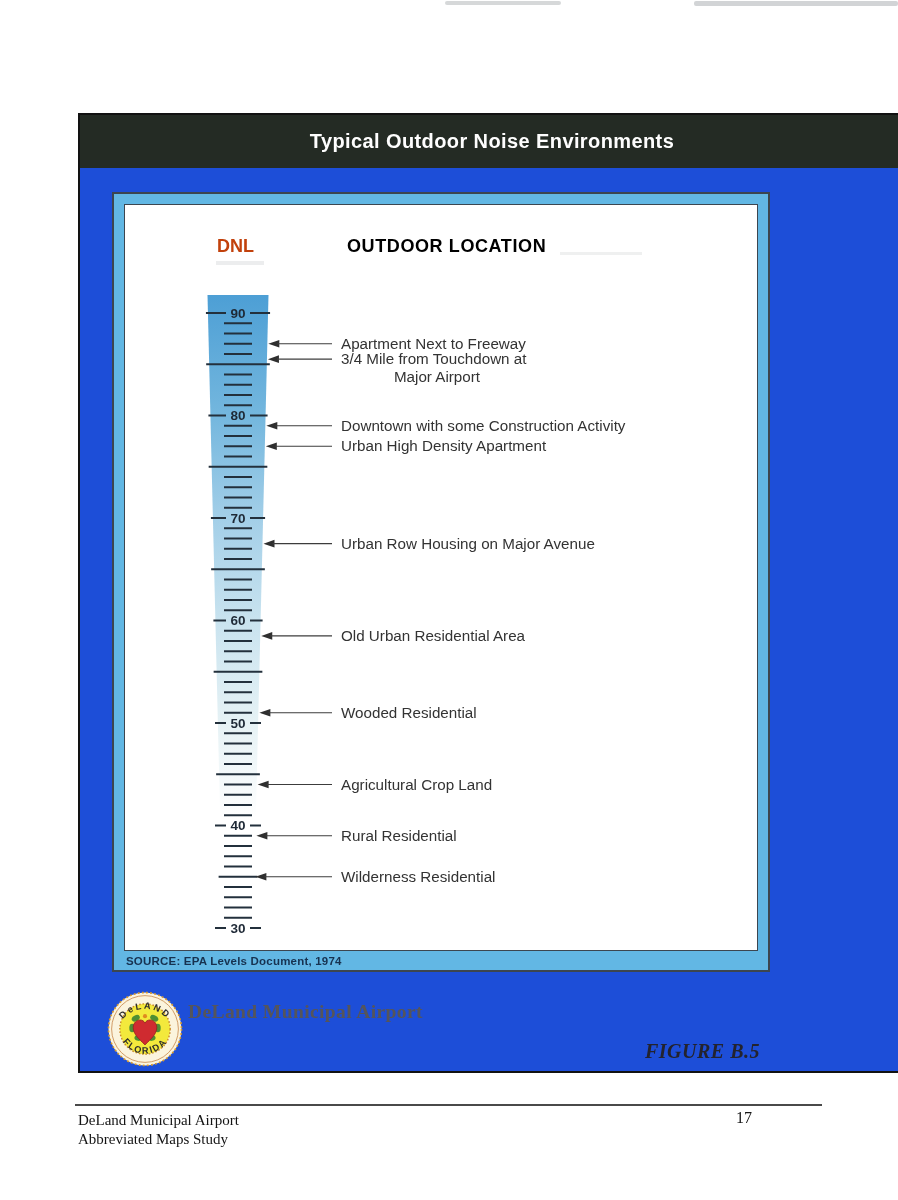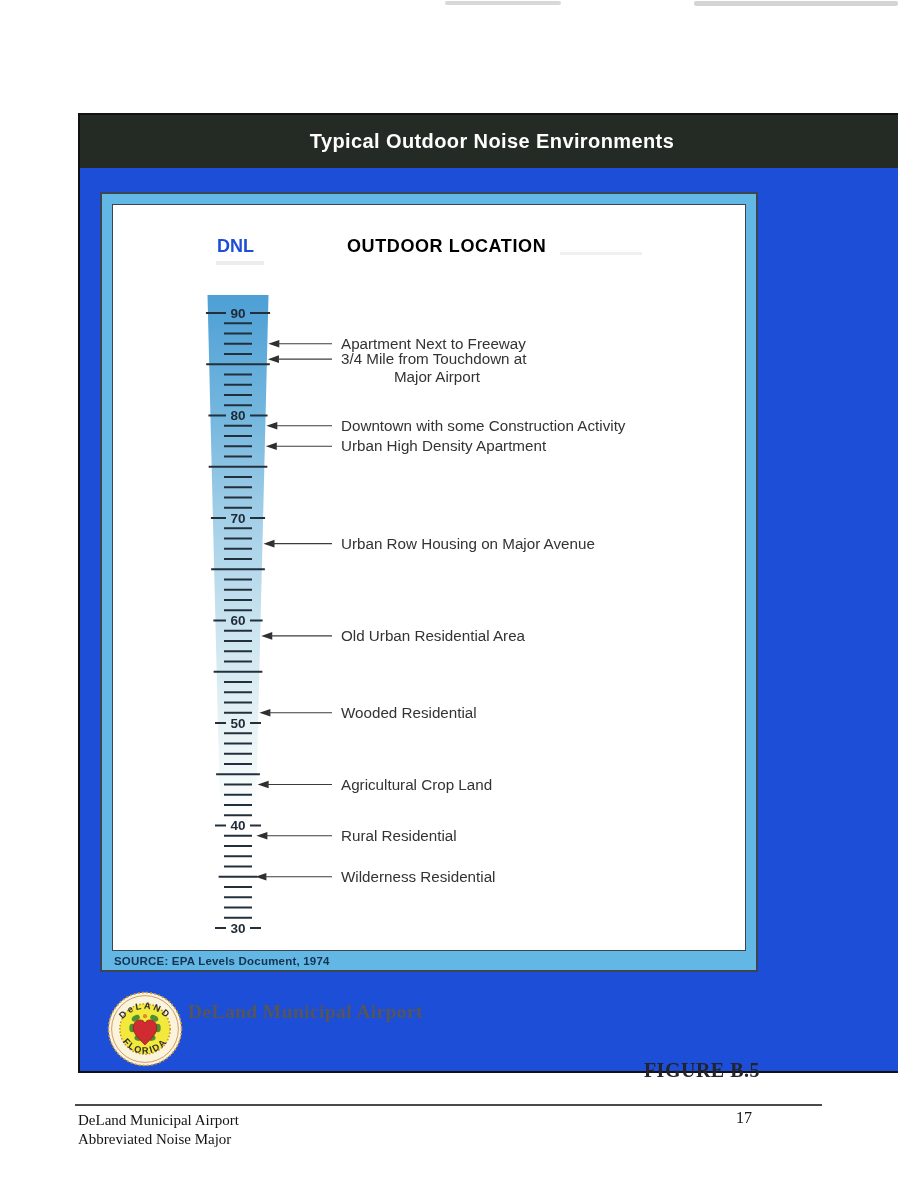--- a/index.html
+++ b/index.html
@@ -8,39 +8,39 @@
   .abs{position:absolute;}
   
   .smudge{position:absolute;background:#b4b8ba;border-radius:2px;}
   
   #figure-frame{position:absolute;left:78px;top:113px;width:828px;height:960px;
                 border:2px solid #121212;box-sizing:border-box;background:#1d4ed8;}
   #title-bar{position:absolute;left:0;top:0;right:0;height:53px;
              background:var(--header-bg,#242b24);display:flex;align-items:center;justify-content:center;}
   #title-bar .t{color:#fefefe;font-weight:bold;font-size:20px;letter-spacing:.4px;}
   
-  #blue-frame{position:absolute;left:20px;top:77px;width:658px;height:780px;
+  #blue-frame{position:absolute;left:32px;top:77px;width:658px;height:780px;
               background:var(--frame-blue,#62b7e4);border:2px solid var(--frame-border,#3c4650);
               box-sizing:border-box;}
   #inner-white{position:absolute;left:10px;top:10px;width:634px;height:747px;
                background:#fff;border:1px solid var(--frame-border,#3c4650);box-sizing:border-box;}
   #source-note{position:absolute;left:12px;bottom:3px;font-size:11.5px;font-weight:bold;
                color:#173250;letter-spacing:.2px;white-space:nowrap;}
   
-  #dnl-header{position:absolute;left:217px;top:236px;font-size:18px;font-weight:bold;color:#1d4ed8;}
+  #dnl-header{position:absolute;left:217px;top:236px;font-size:18px;font-weight:bold;color:#c2410c;}
   #loc-header{position:absolute;left:347px;top:236px;font-size:18px;font-weight:bold;color:#000000;letter-spacing:.6px;}
   .hsmudge{position:absolute;background:#c9cccd;}
   
   #scale-svg{position:absolute;left:0;top:0;pointer-events:none;}
   
   #brand-text{position:absolute;left:188px;top:1000px;font-family:"Liberation Serif",serif;
               font-weight:bold;font-size:19.5px;line-height:23px;color:#55555a;letter-spacing:.4px;}
   #figure-label{position:absolute;left:560px;top:1040px;width:200px;text-align:right;
-                font-family:"Liberation Serif",serif;font-weight:bold;
-                font-size:20px;color:#23232e;letter-spacing:.5px;margin-top:19px;}
+                font-family:"Liberation Serif",serif;font-style:italic;font-weight:bold;
+                font-size:20px;color:#23232e;letter-spacing:.5px;}
   
   #footer-rule{position:absolute;left:75px;top:1104px;width:747px;height:2px;background:#4a4a4a;}
   .footer-text{position:absolute;font-family:"Liberation Serif",serif;font-size:15px;color:#141414;}
   #footer-line1{left:78px;top:1112px;}
   #footer-line2{left:78px;top:1131px;}
   #page-number{left:736px;top:1109px;font-size:16px;}
 </style>
 </head>
 <body>
 
@@ -217,16 +217,16 @@
   </svg>
 
   <div id="brand-text">
     <div>DeLand Municipal Airport</div>
   </div>
 
   <div id="figure-label">FIGURE B.5</div>
 
   <div id="footer-rule"></div>
   <div id="footer-line1" class="footer-text">DeLand Municipal Airport</div>
-  <div id="footer-line2" class="footer-text">Abbreviated Noise Major</div>
+  <div id="footer-line2" class="footer-text">Abbreviated Maps Study</div>
   <div id="page-number" class="footer-text">17</div>
 
 </div>
 
 </body></html>

